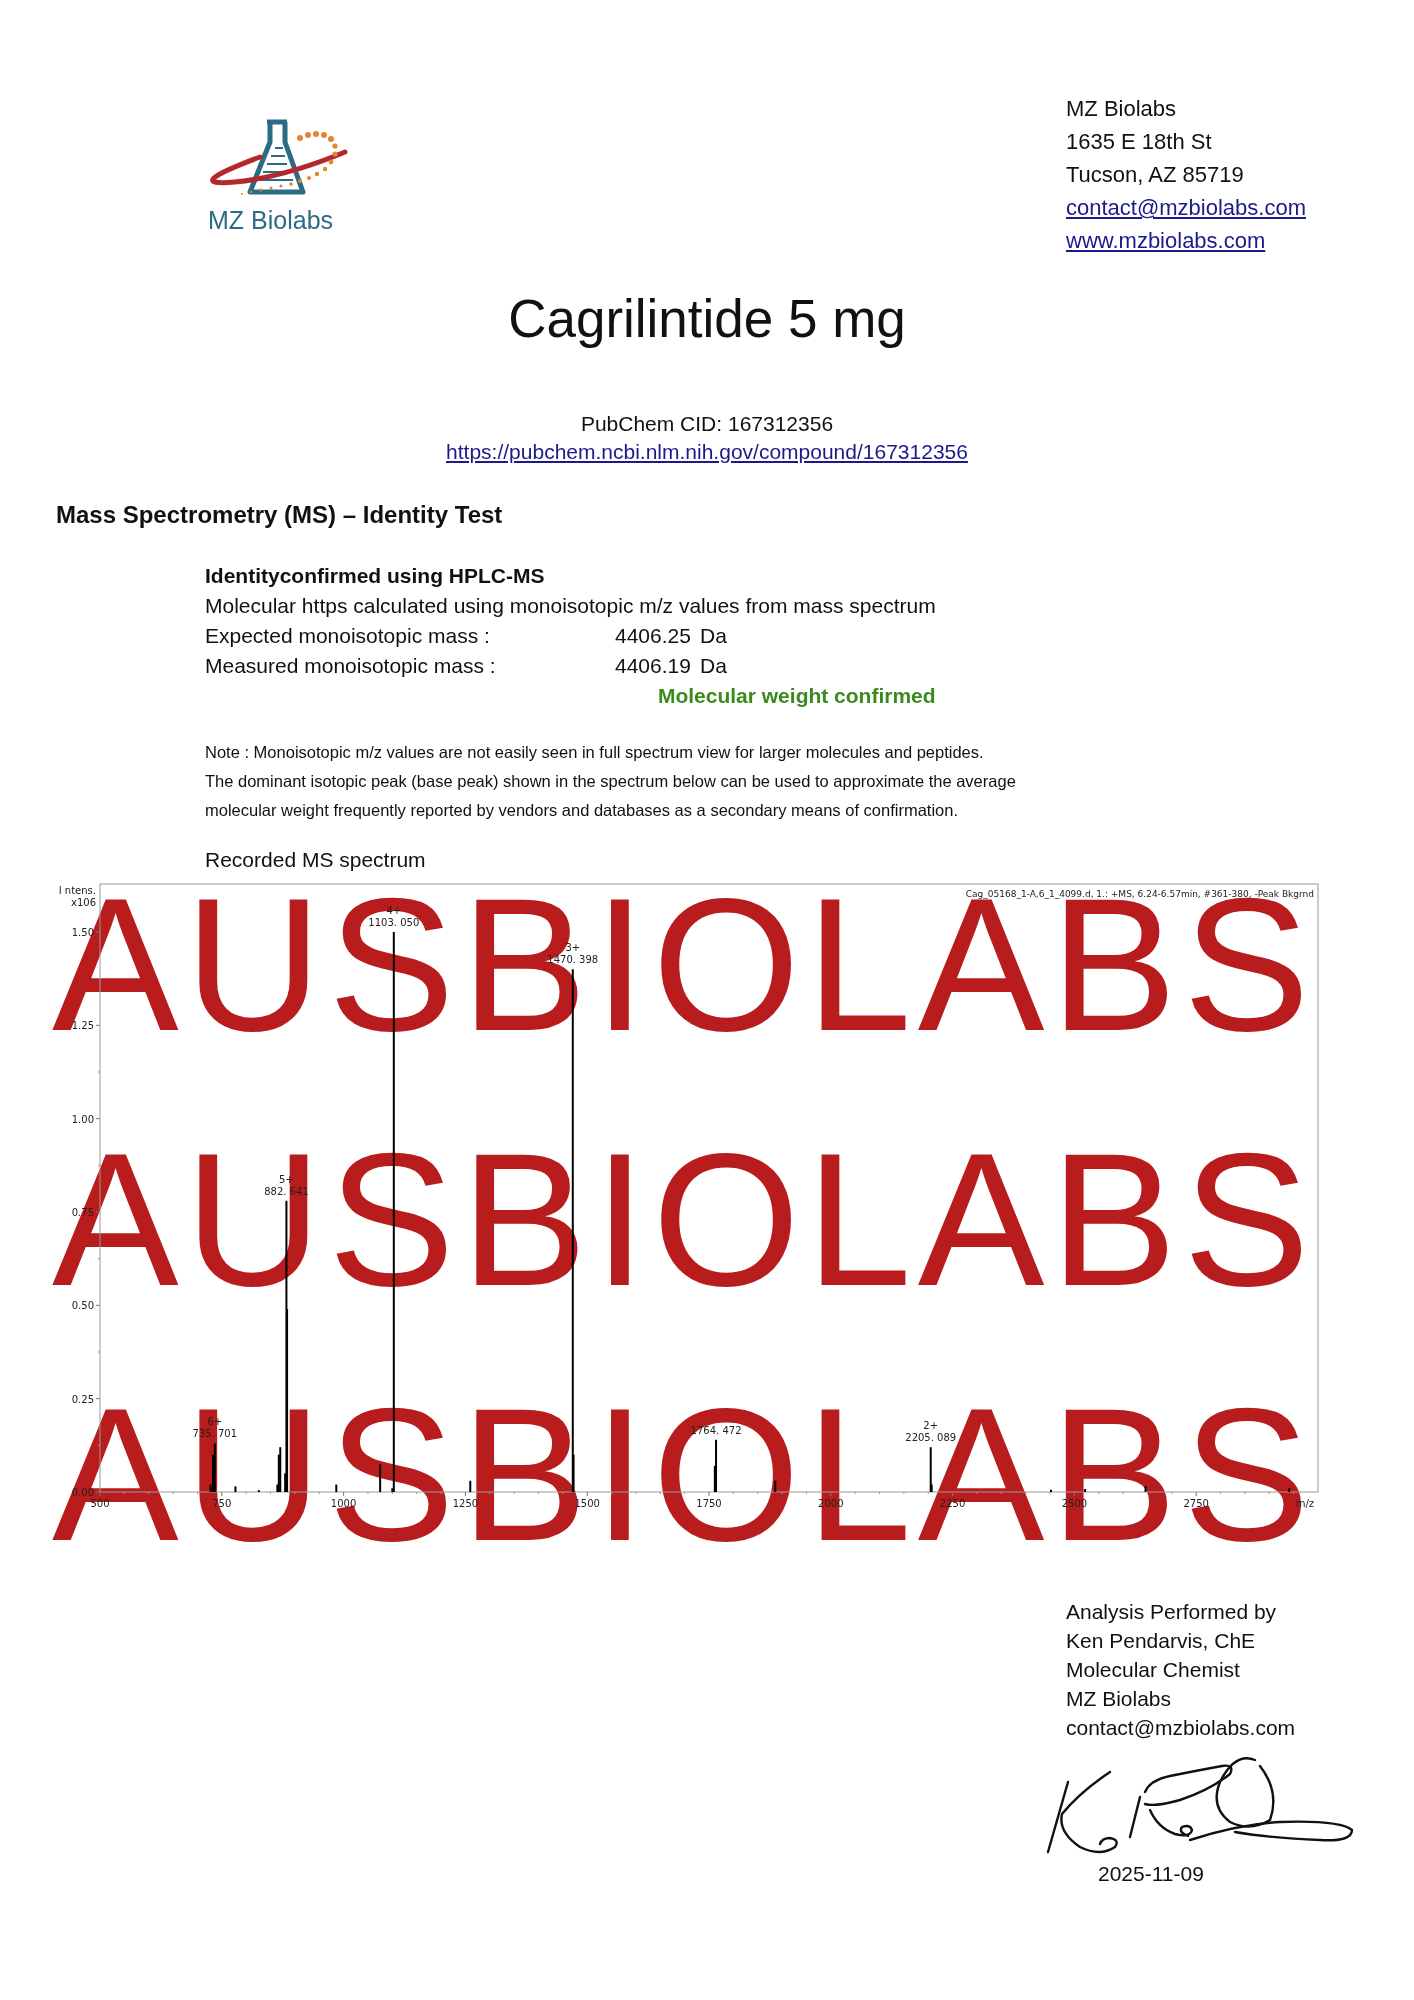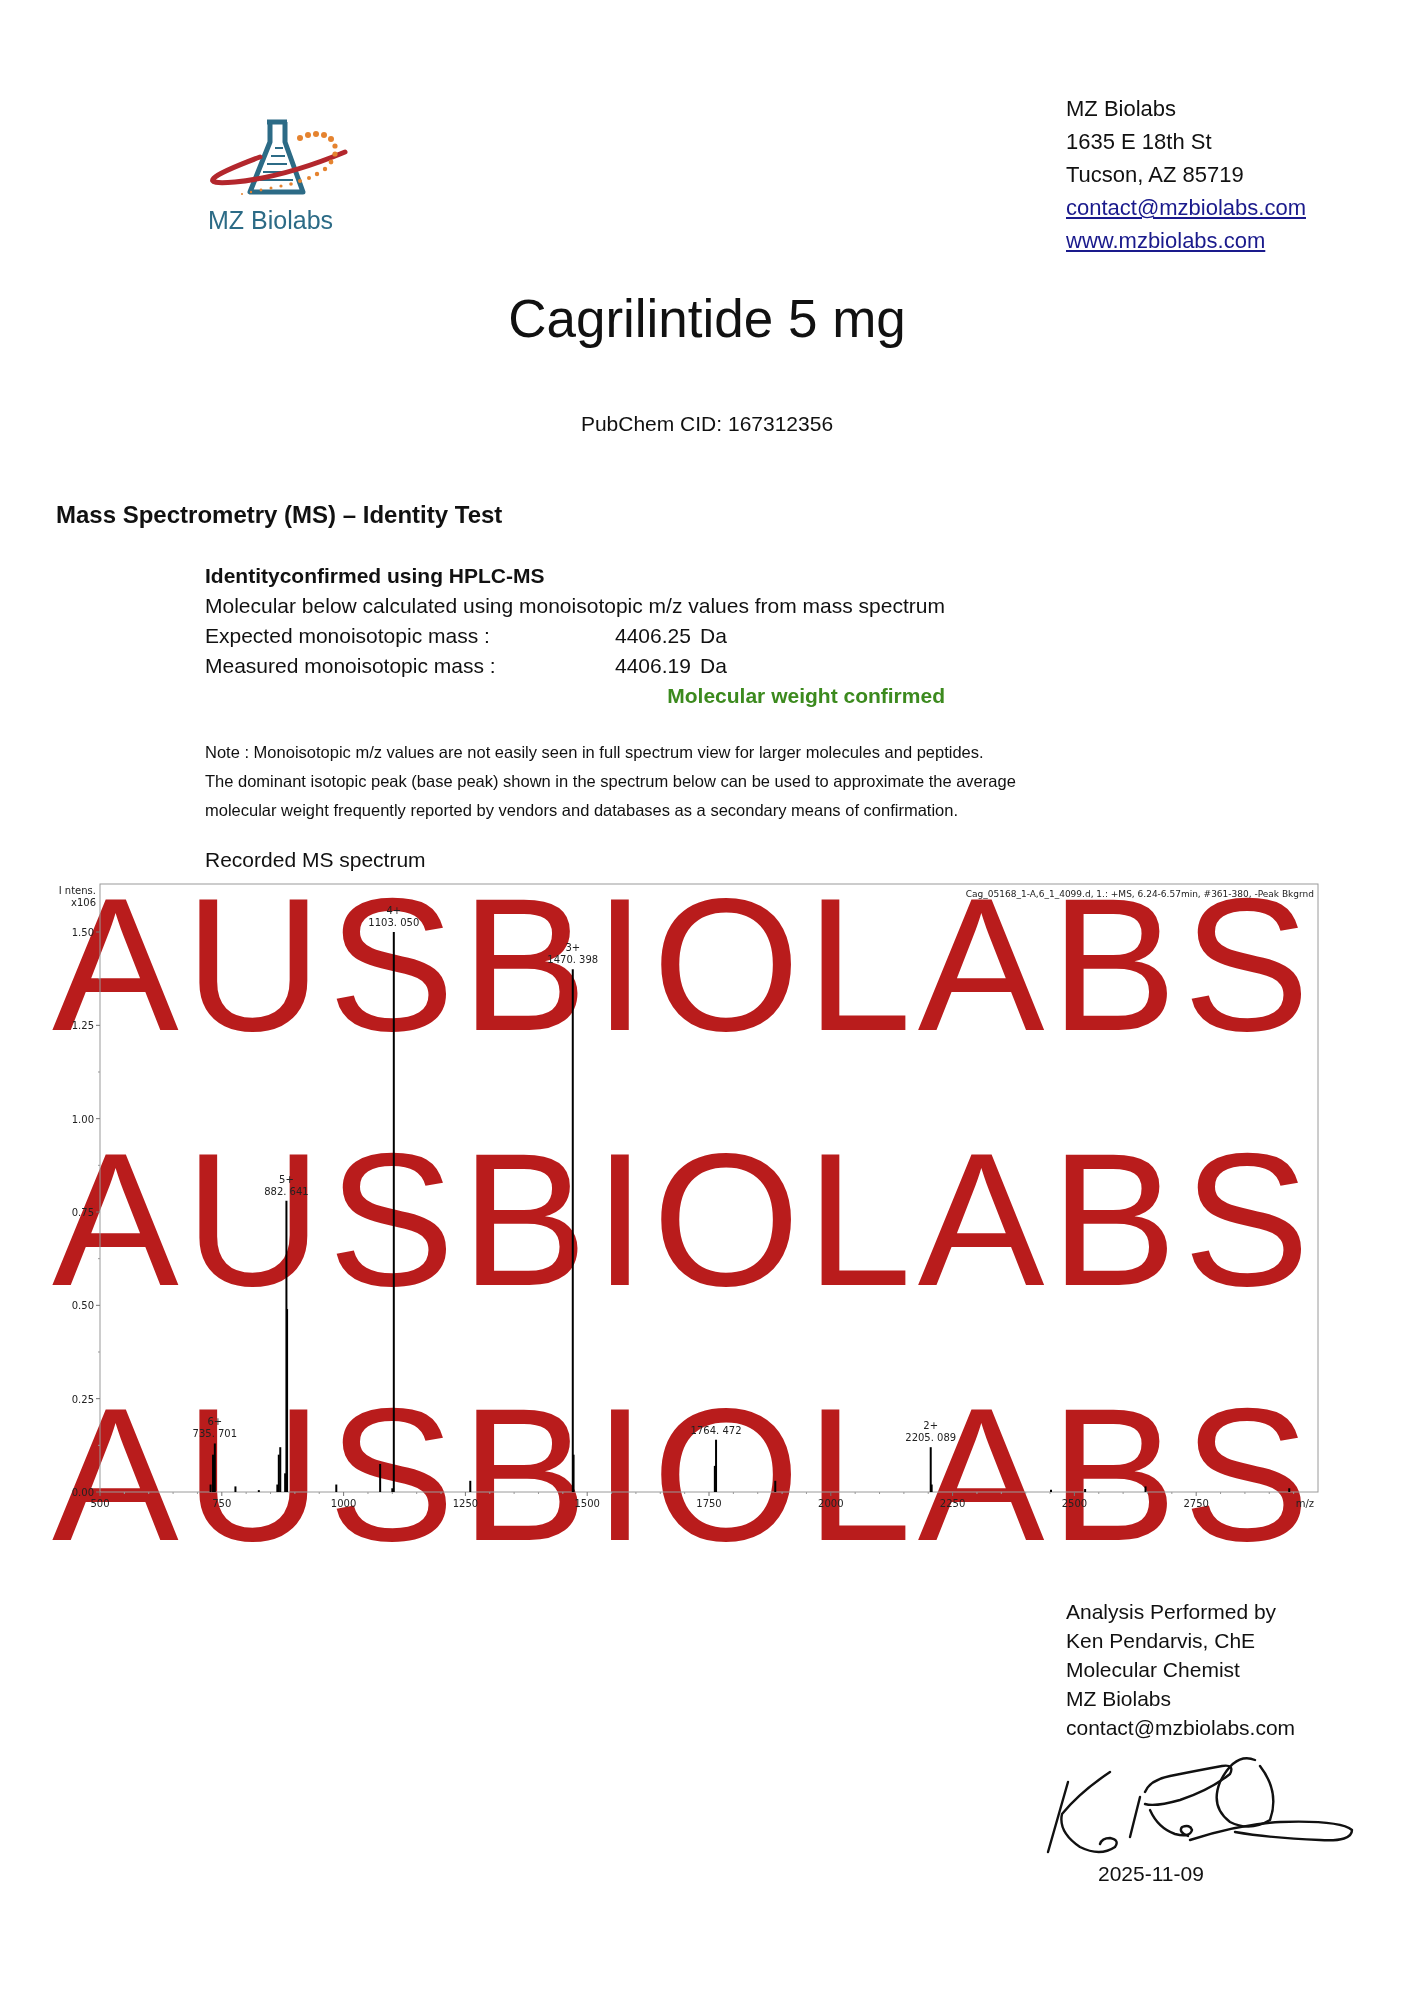--- a/index.html
+++ b/index.html
@@ -74,27 +74,28 @@
   <div>1635 E 18th St</div>
   <div>Tucson, AZ 85719</div>
   <a>contact@mzbiolabs.com</a>
   <a>www.mzbiolabs.com</a>
 </div>
 
 <div class="abs title">Cagrilintide 5 mg</div>
 
 <div class="abs pubchem">
   <div>PubChem CID: 167312356</div>
+  <a>https://pubchem.ncbi.nlm.nih.gov/compound/167312356</a>
 </div>
 
 <div class="abs section">Mass Spectrometry (MS) – Identity Test</div>
 
 <div class="abs idblock">
   <div class="bold">Identityconfirmed using HPLC-MS</div>
-  <div>Molecular below calculated using monoisotopic m/z values from mass spectrum</div>
+  <div>Molecular https calculated using monoisotopic m/z values from mass spectrum</div>
   <div class="row">
     <span class="lbl">Expected monoisotopic mass :</span>
     <span class="val">4406.25</span>
     <span>Da</span>
   </div>
   <div class="row">
     <span class="lbl">Measured monoisotopic mass :</span>
     <span class="val">4406.19</span>
     <span>Da</span>
   </div>

